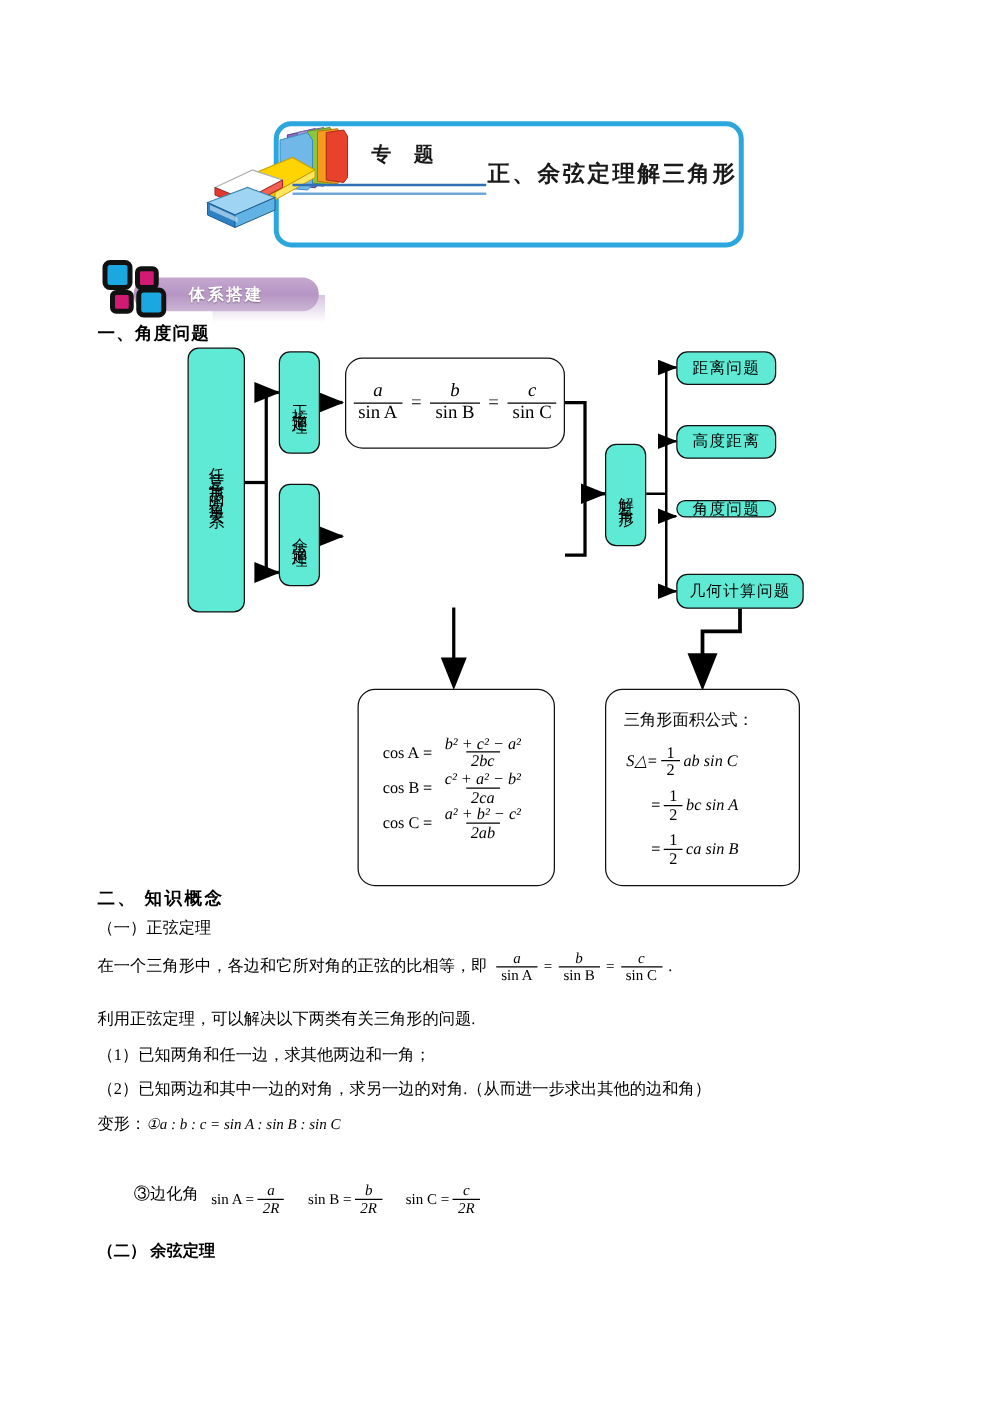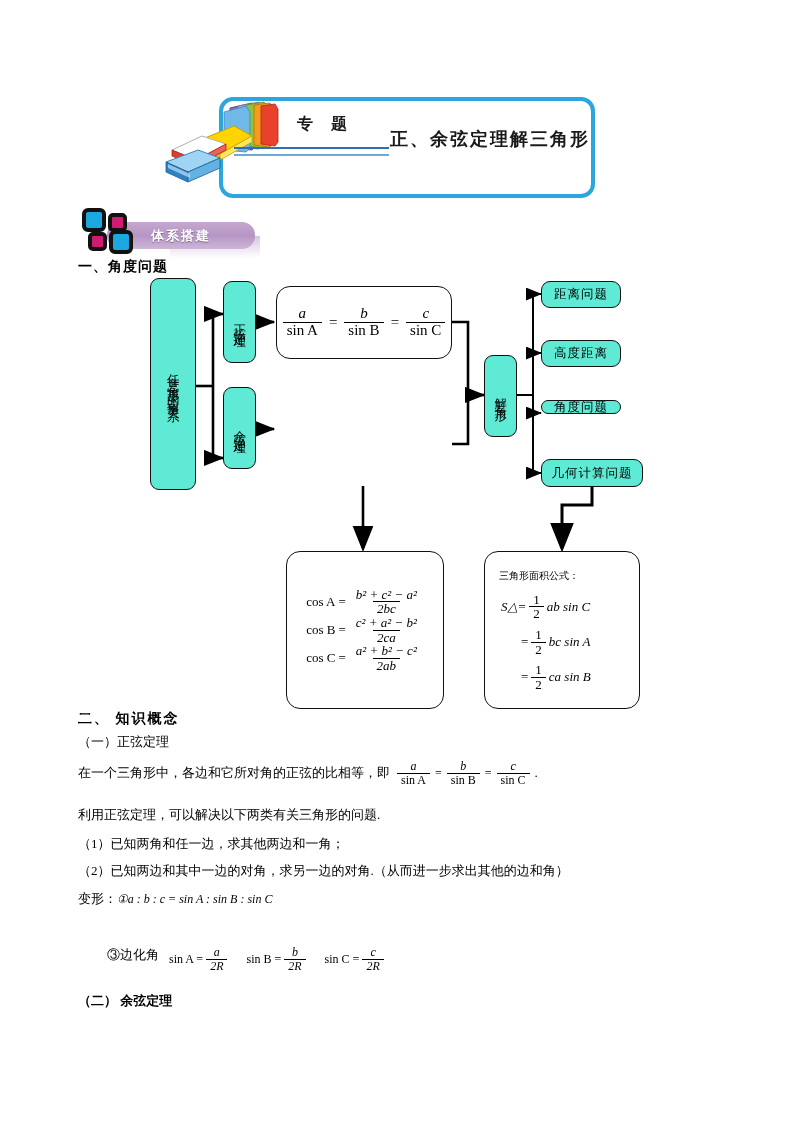--- a/index.html
+++ b/index.html
@@ -339,21 +339,21 @@
       <span class="mn">cos C</span>
       <span class="mn" style="margin:0 3px;">=</span>
       <span class="frac">
           <span class="num mi">a² + b² − c²</span>
           <span class="den mi">2ab</span>
         </span>
     </div>
   </div>
 
   <div class="mathbox" style="left:484px; top:551px; width:156px; height:158px; align-items:flex-start; padding-left:14px; gap:7px; justify-content:center;">
-    <div style="font-family:'Liberation Serif',serif; font-size:10px; margin-bottom:3px;">三角形面积公式：</div>
+    <div style="font-family:'Liberation Serif',serif; font-size:13px; margin-bottom:3px;">三角形面积公式：</div>
     <div class="mrow" style="font-size:13px; padding-left:2px;">
       <span class="mi">S△=</span>
       <span class="frac">
           <span class="num mn">1</span>
           <span class="den mn">2</span>
         </span>
       <span class="mi">ab sin C</span>
     </div>
     <div class="mrow" style="font-size:13px; padding-left:22px;">
       <span class="mn">=</span>

